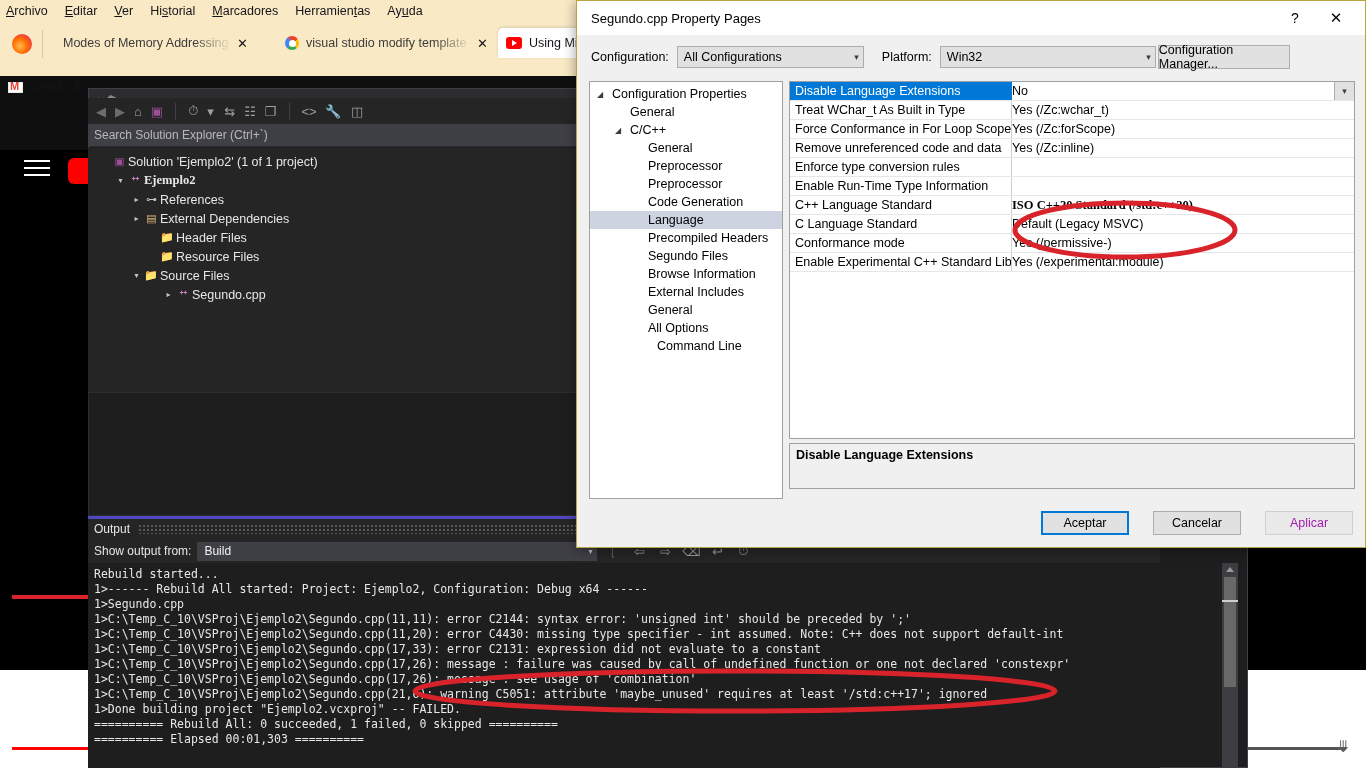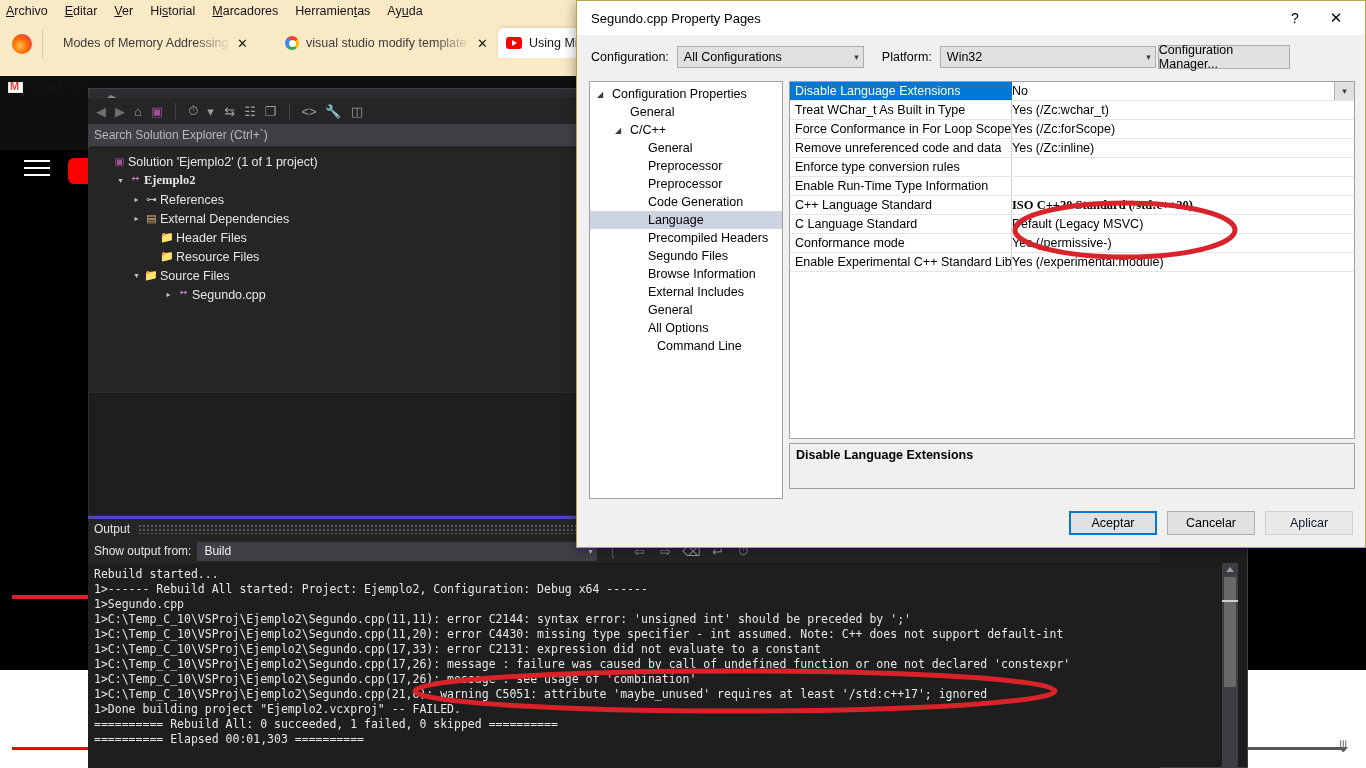--- a/index.html
+++ b/index.html
@@ -139,21 +139,21 @@
   .dlg-title .x { position:absolute; right:14px; top:6px; width:30px; height:22px; text-align:center;
                   font-size:15px; color:#000; line-height:22px; }
   .dlg-row { position:absolute; left:0; top:42px; width:100%; height:28px; display:flex; align-items:center; }
   .dlg-lbl { font-size:12.5px; color:#000; }
   .w-combo { height:22px; background:#e1e1e1; border:1px solid #adadad; display:flex; align-items:center;
              padding:0 4px 0 6px; font-size:12.5px; color:#000; }
   .w-combo .car { margin-left:auto; font-size:9px; color:#3c3c3c; padding-left:8px; }
   .w-btn { height:24px; border:1px solid #adadad; background:#e1e1e1; font-size:12.5px; color:#000;
            display:flex; align-items:center; justify-content:center; }
   .w-btn.primary { border:2px solid #0078d7; background:#e1e1e1; }
-  .w-btn.disabled { color:#0f172a; background:#e9e9e9; border-color:#cfcfcf; }
+  .w-btn.disabled { color:#a21caf; background:#e9e9e9; border-color:#cfcfcf; }
 
   .tree-pane { position:absolute; left:12px; top:80px; width:194px; height:418px; background:#fff;
                border:1px solid #a0a0a0; overflow:hidden; padding-top:3px; }
   .d-row { height:18px; display:flex; align-items:center; font-size:12.5px; color:#000; }
   .d-row.sel { background:#cdd3e0; }
   .d-tw { width:12px; text-align:center; font-size:8px; color:#3c3c3c; flex:0 0 auto; }
 
   .grid-pane { position:absolute; left:212px; top:80px; width:566px; height:358px; background:#fff;
                border:1px solid #a0a0a0; overflow:hidden; }
   .g-row { height:19px; display:flex; font-size:12.5px; color:#000; border-bottom:1px solid #e6e6e6; }
@@ -164,21 +164,21 @@
   .g-row.sel .vwrap { display:flex; align-items:center; flex:1; }
   .g-drop { margin-left:auto; width:20px; height:18px; background:#e1e1e1; border-left:1px solid #adadad;
             display:flex; align-items:center; justify-content:center; font-size:9px; color:#3c3c3c; }
   .g-row .v.bold { font-weight:bold; }
 
   .desc-pane { position:absolute; left:212px; top:442px; width:566px; height:46px; background:#f0f0f0;
                border:1px solid #a0a0a0; padding:4px 0 0 6px; }
   .desc-title { font-size:12.5px; font-weight:bold; color:#000; }
   .desc-text { font-size:12.5px; color:#000; margin-top:2px; }
   .desc-sw { margin-left:22px; }
-  .dlg-buttons { position:absolute; right:12px; top:510px; display:flex; gap:10px; }
+  .dlg-buttons { position:absolute; right:12px; top:510px; display:flex; gap:24px; }
 
   
   .annot { position:absolute; pointer-events:none; }
 </style>
 </head>
 <body>
 
 <div id="root">
 
   <div class="yt-bg"></div>

